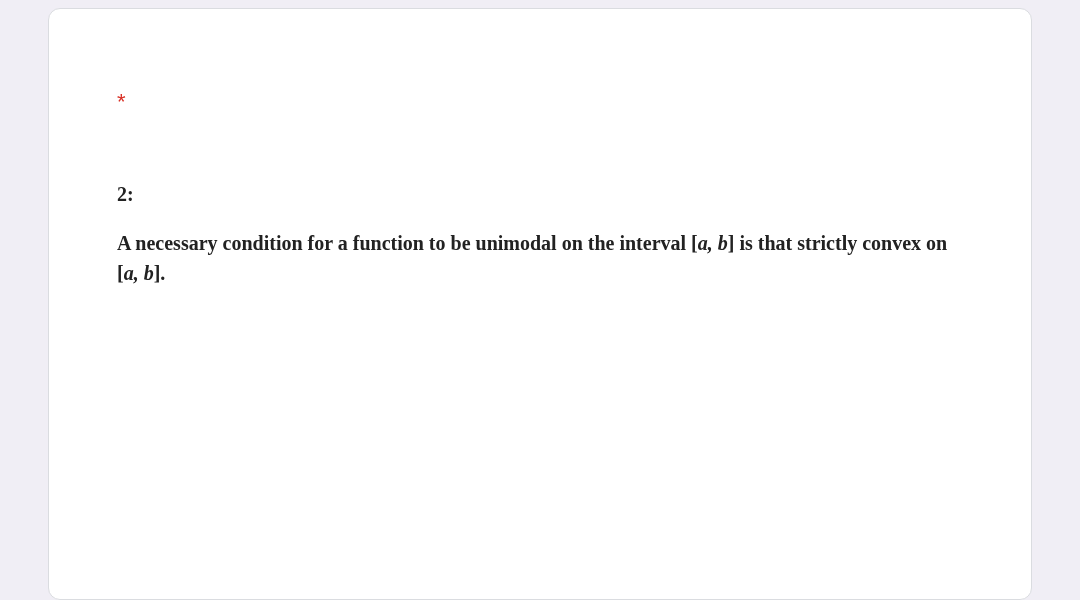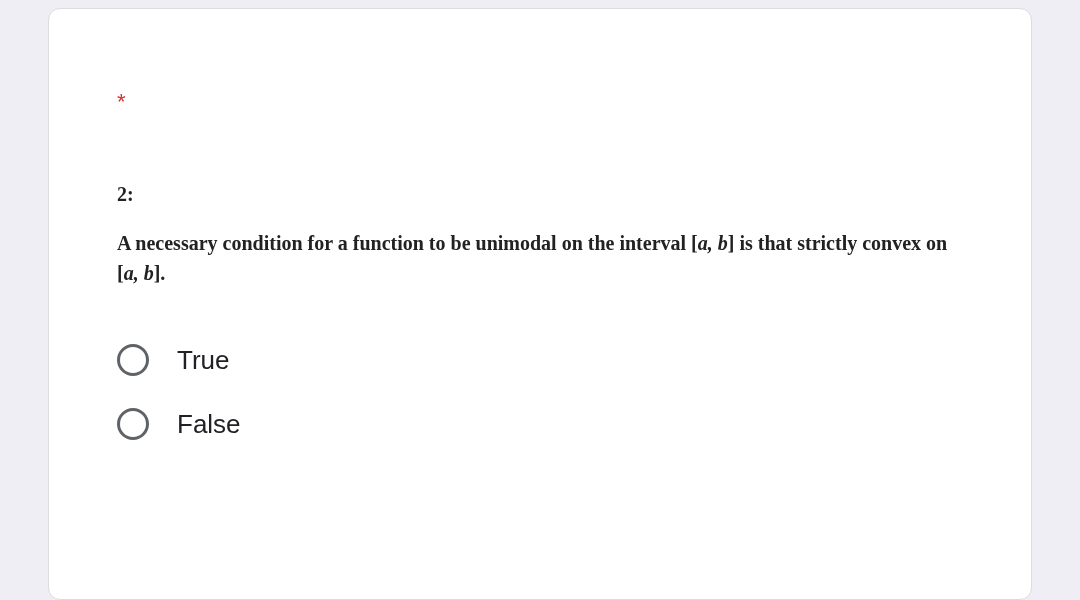--- a/index.html
+++ b/index.html
@@ -38,21 +38,21 @@
       margin-bottom: 22px;
     }
     .question-text {
       font-family: Georgia, 'Times New Roman', serif;
       font-weight: bold;
       font-size: 20px;
       color: #222;
       margin-left: 28px;
       margin-right: 28px;
       line-height: 1.5;
-      margin-bottom: 56px;
+      margin-bottom: 40px;
     }
     .interval {
       font-family: Georgia, 'Times New Roman', serif;
       font-style: normal;
     }
     .interval-vars {
       font-style: italic;
     }
     .options {
       margin-left: 28px;
@@ -79,23 +79,13 @@
   </style>
 </head>
 <body>
 
 <div class="card">
   <div class="required-marker">*</div>
   <div class="question-number">2:</div>
   <div class="question-text">
     <span>A necessary condition for a function to be unimodal on the interval </span><span class="interval"><span>[</span><span class="interval-vars">a, b</span><span>]</span></span><span> is that strictly convex on </span><span class="interval"><span>[</span><span class="interval-vars">a, b</span><span>]</span></span><span>.</span>
   </div>
-  <div class="options">
-    <div class="option">
-      <div class="radio-circle"></div>
-      <span class="option-label">True</span>
-    </div>
-    <div class="option">
-      <div class="radio-circle"></div>
-      <span class="option-label">False</span>
-    </div>
-  </div>
 </div>
 
 </body></html>

